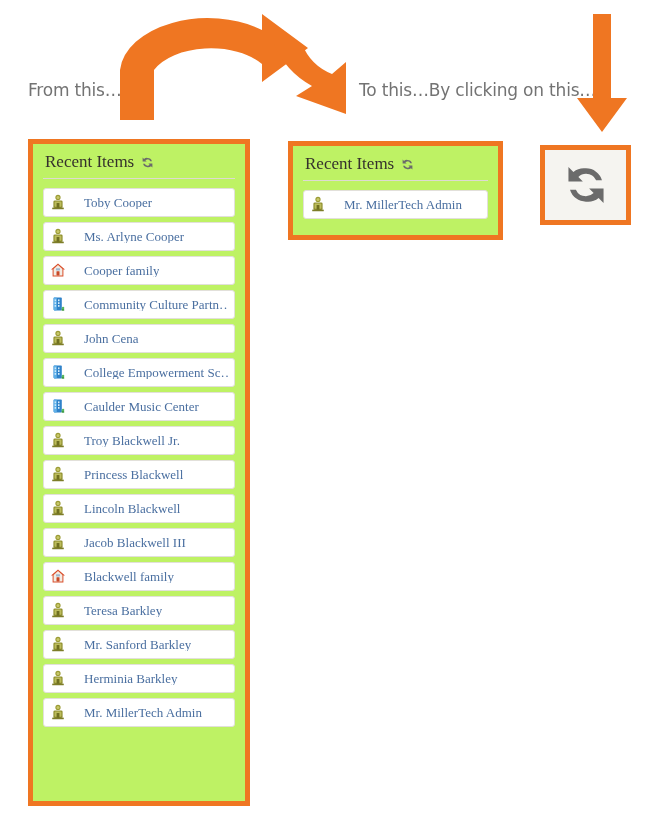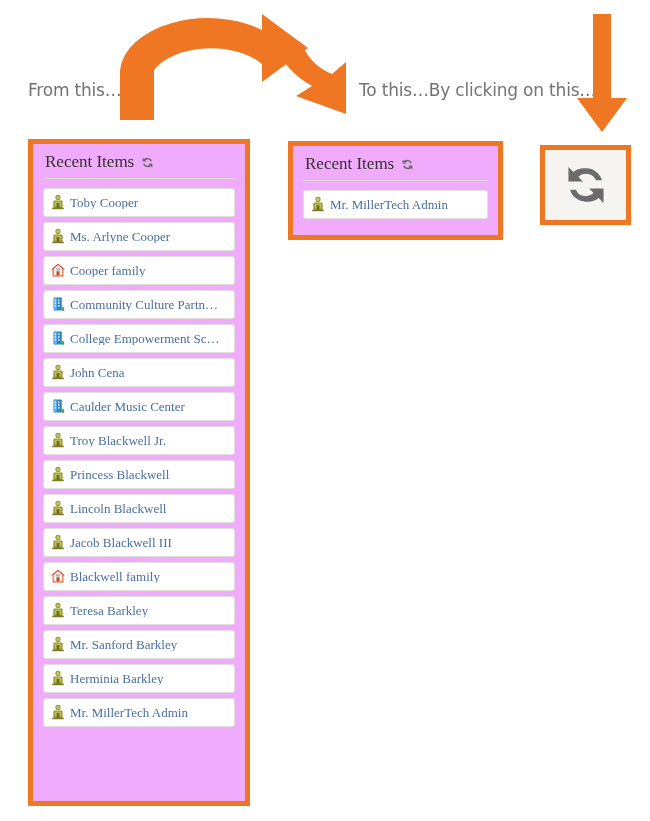--- a/index.html
+++ b/index.html
@@ -31,21 +31,21 @@
   .arrow-svg { position: absolute; }
   #curved-arrow  { left: 108px; top: 8px;  }
   #down-arrow-mid{ left: 272px; top: 44px; }
   #down-arrow-right { left: 575px; top: 14px; }
 
   
   .ofbox {
     position: absolute;
     box-sizing: border-box;
     border: 5px solid #ef7622;
-    background: #f0abfc;
+    background: #bef264;
   }
 
   #panel-full   { left: 28px;  top: 139px; width: 222px; height: 667px; }
   #panel-single { left: 288px; top: 141px; width: 215px; height: 99px;  }
   #refresh-btn-box {
     left: 540px; top: 145px; width: 91px; height: 80px;
     display: flex; align-items: center; justify-content: center;
     background: #f5f4f0;
   }
 
@@ -68,21 +68,21 @@
   }
   .hdr-refresh { display: block; }
 
   
   .item-list { display: flex; flex-direction: column; gap: 5px; }
 
   .item-row {
     box-sizing: border-box;
     display: flex;
     align-items: center;
-    gap: 4px;
+    gap: 18px;
     height: 29px;
     padding: 0 6px;
     background: #ffffff;
     border: 1px solid #e2e0da;
     border-radius: 3px;
     overflow: hidden;
   }
   .item-label {
     font-family: "Liberation Serif", serif;
     font-size: 13px;
@@ -185,29 +185,29 @@
           <span class="item-label">Cooper family</span>
         </div>
         <div class="item-row">
           <svg class="item-icon" viewBox="0 0 16 16">
             <use href="#sym-organization"></use>
           </svg>
           <span class="item-label">Community Culture Partn…</span>
         </div>
         <div class="item-row">
           <svg class="item-icon" viewBox="0 0 16 16">
+            <use href="#sym-person"></use>
+          </svg>
+          <span class="item-label">John Cena</span>
+        </div>
+        <div class="item-row">
+          <svg class="item-icon" viewBox="0 0 16 16">
             <use href="#sym-organization"></use>
           </svg>
           <span class="item-label">College Empowerment Sc…</span>
-        </div>
-        <div class="item-row">
-          <svg class="item-icon" viewBox="0 0 16 16">
-            <use href="#sym-person"></use>
-          </svg>
-          <span class="item-label">John Cena</span>
         </div>
         <div class="item-row">
           <svg class="item-icon" viewBox="0 0 16 16">
             <use href="#sym-organization"></use>
           </svg>
           <span class="item-label">Caulder Music Center</span>
         </div>
         <div class="item-row">
           <svg class="item-icon" viewBox="0 0 16 16">
             <use href="#sym-person"></use>

